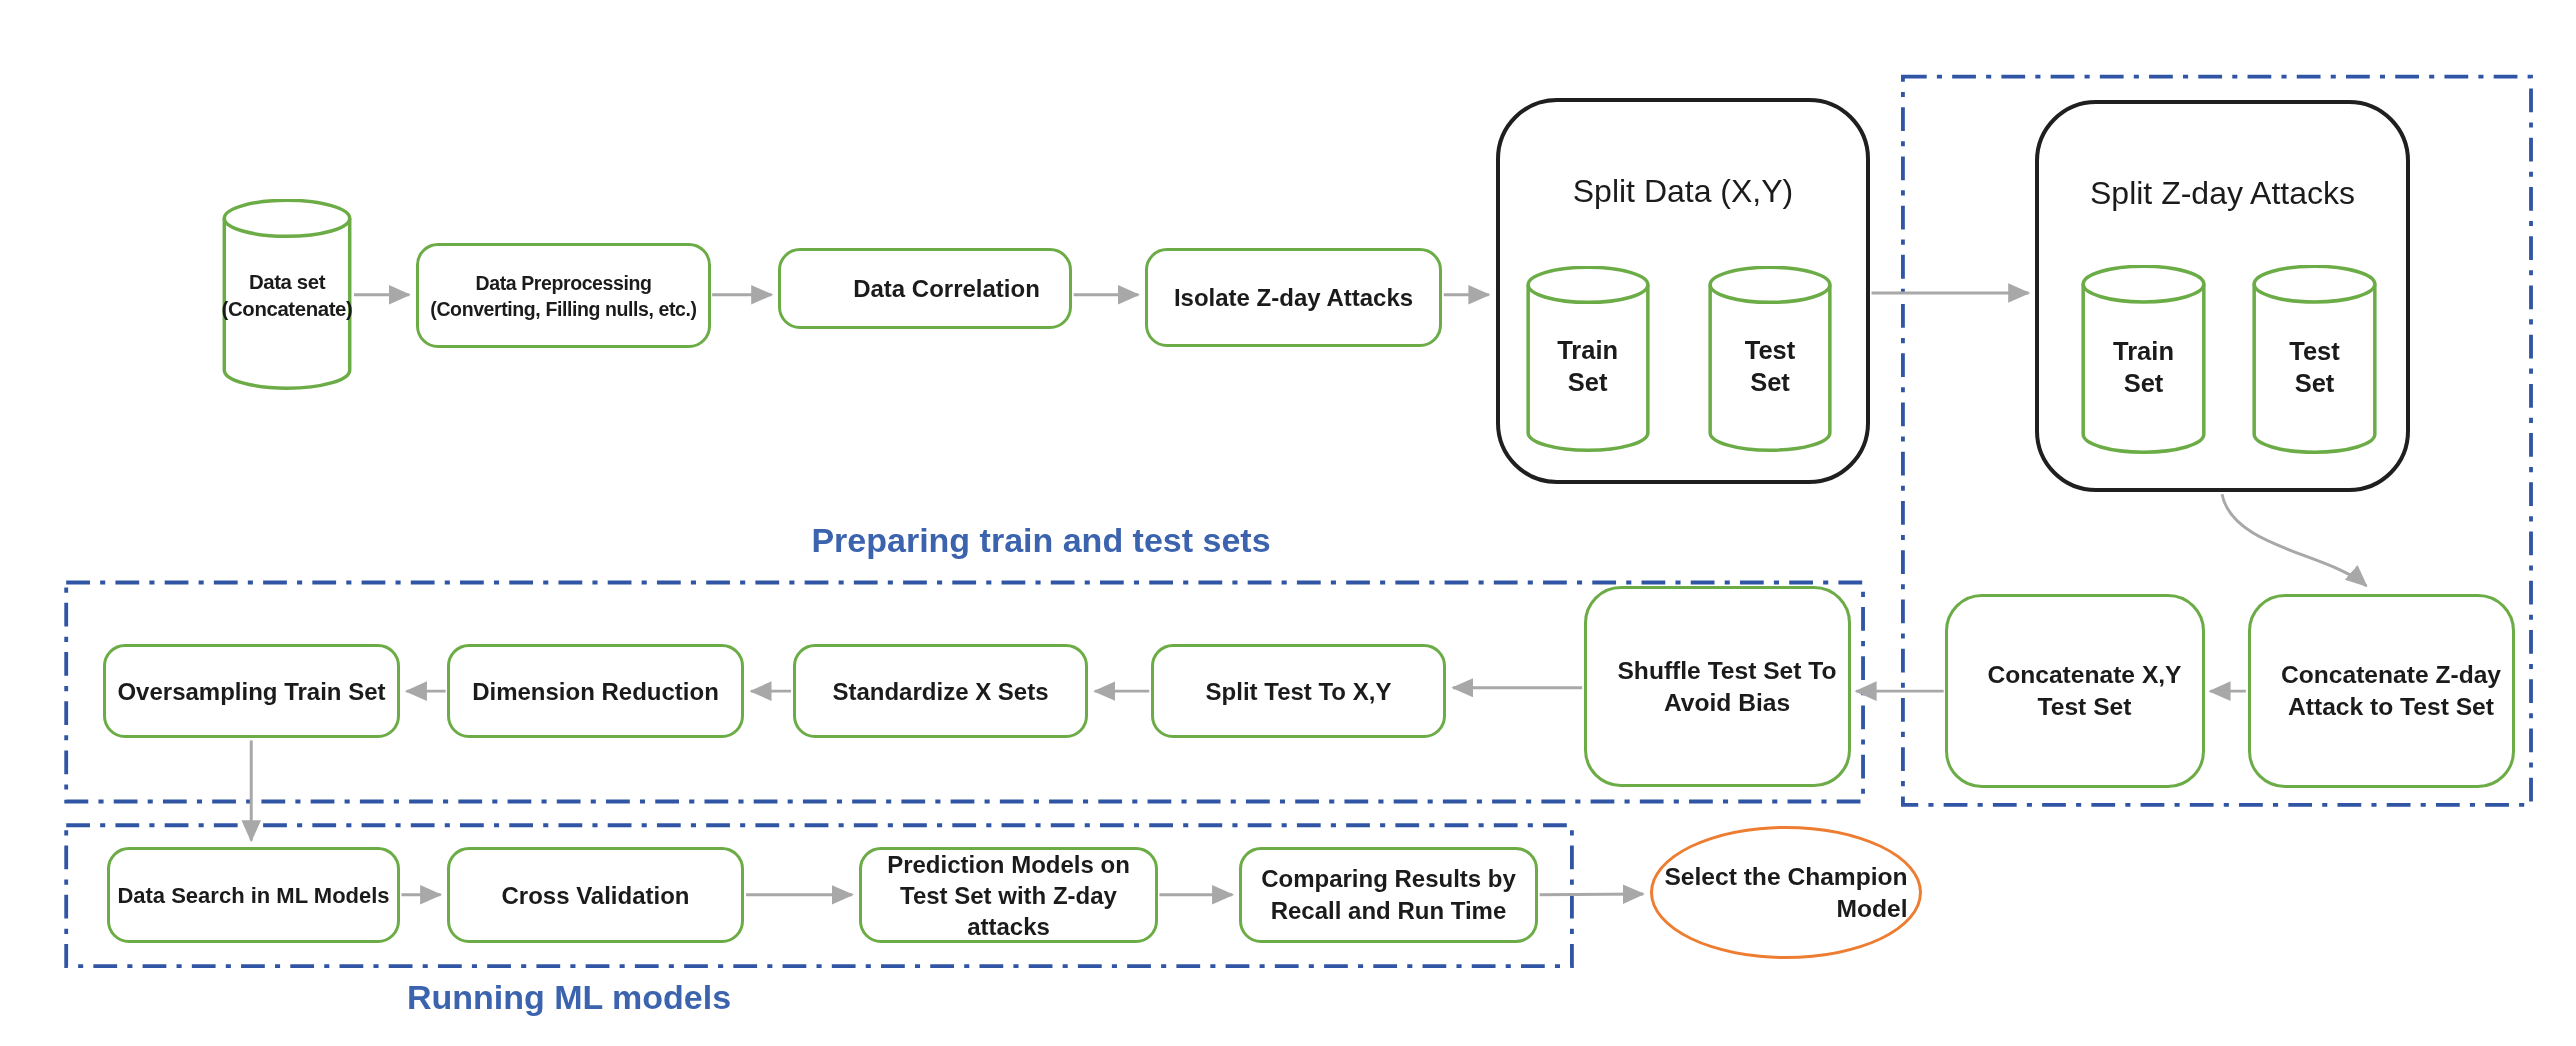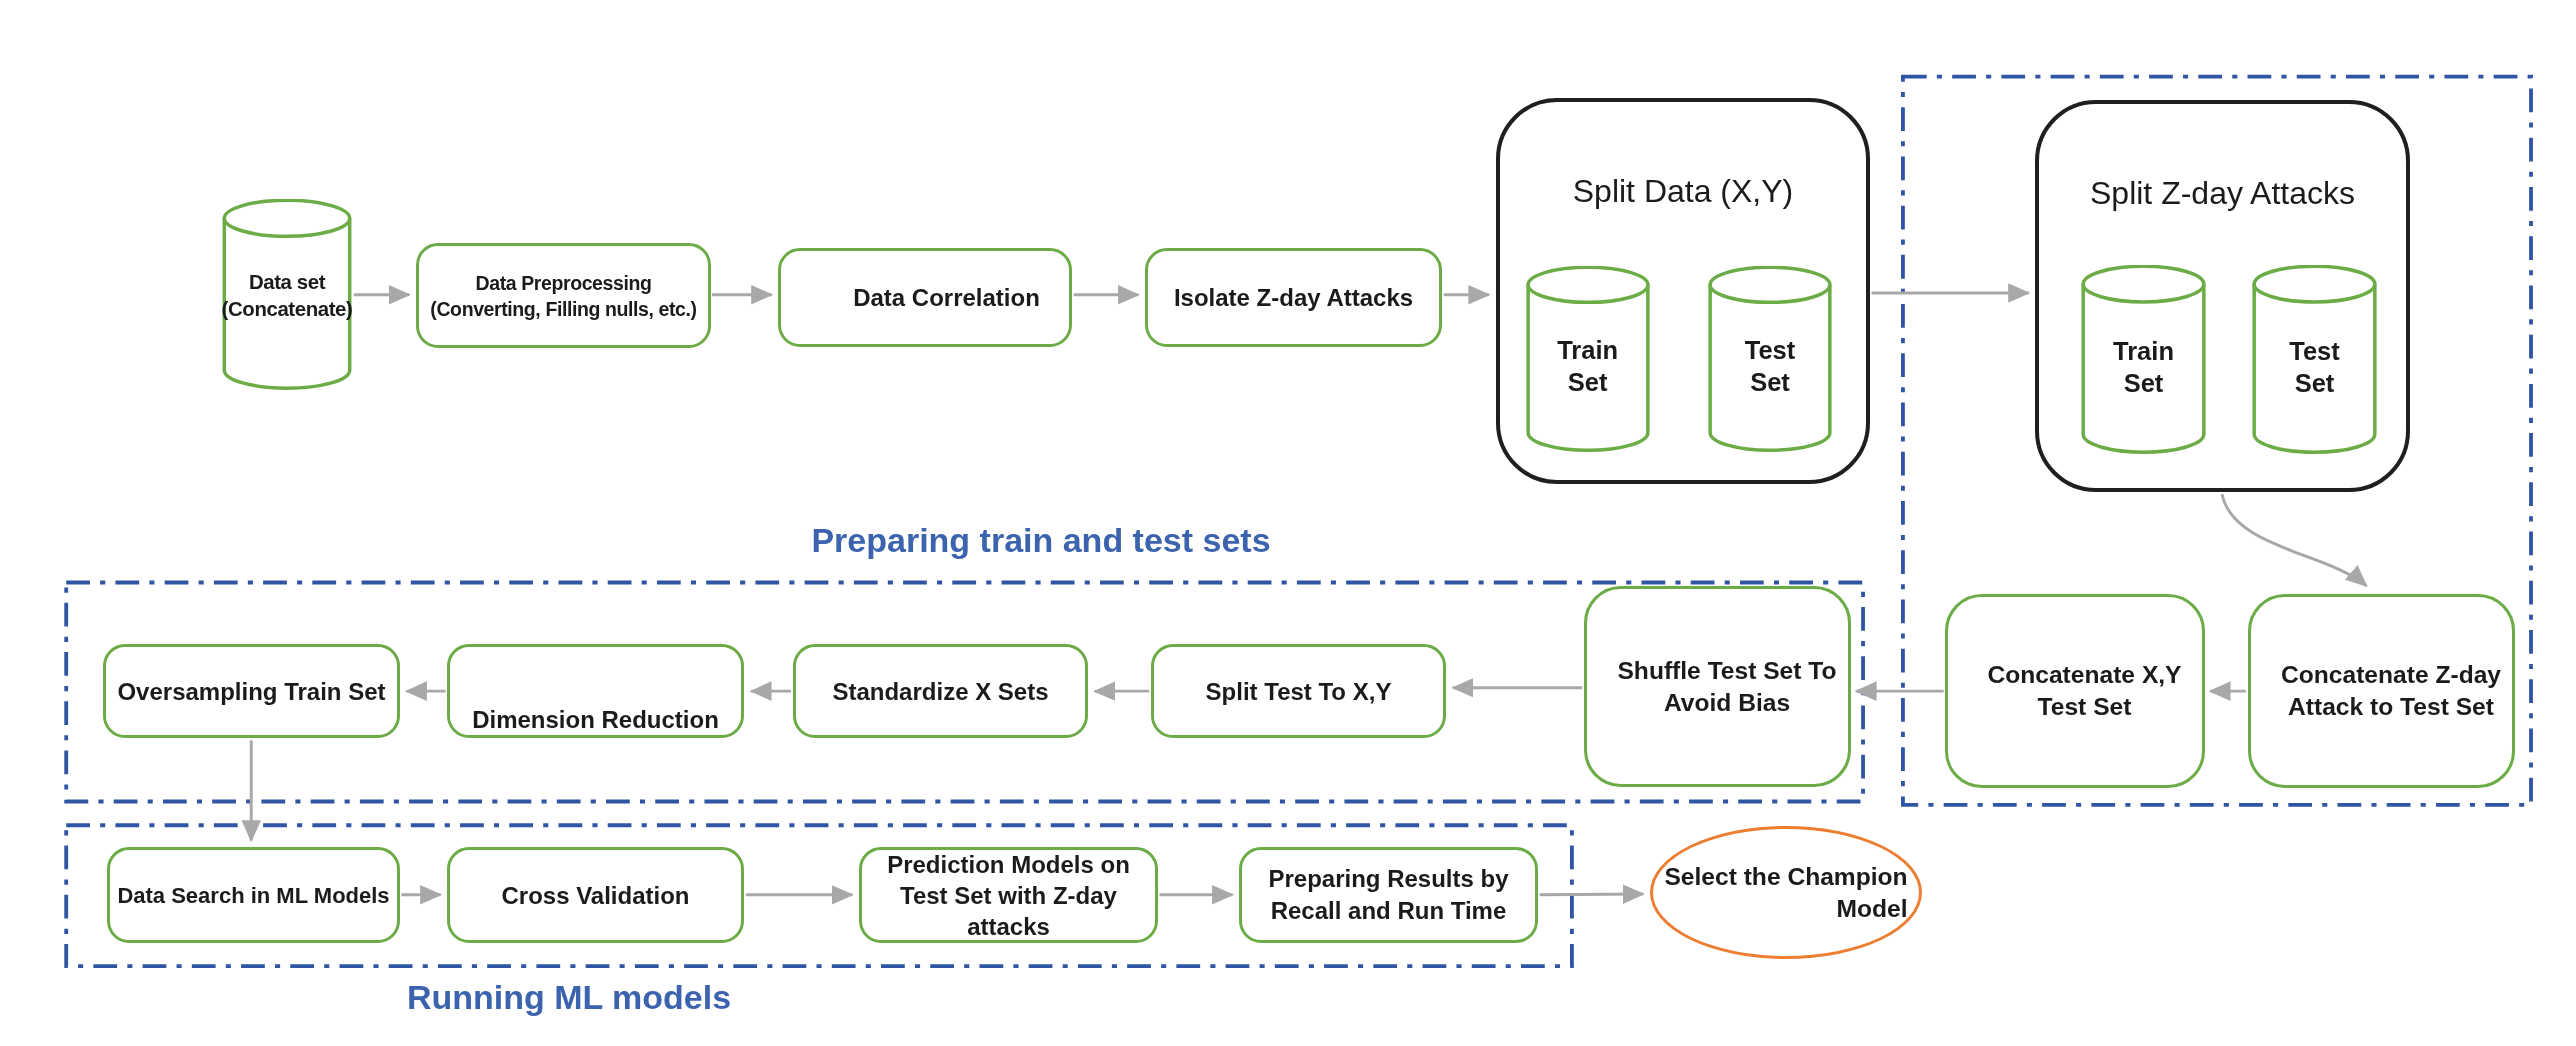--- a/index.html
+++ b/index.html
@@ -101,21 +101,21 @@
     </svg>
     <div class="cyl-label sz-xs">Data set
 (Concatenate)</div>
   </div>
 
   <div class="gbox" style="left:416px;top:243px;width:295px;height:105px;">
     <div class="box-label sz-xs bold">Data Preprocessing
 (Converting, Filling nulls, etc.)</div>
   </div>
 
-  <div class="gbox" style="left:778px;top:248px;width:294px;height:99px;padding-left:43px;">
+  <div class="gbox" style="left:778px;top:248px;width:294px;height:81px;padding-left:43px;">
     <div class="box-label">Data Correlation</div>
   </div>
 
   <div class="gbox" style="left:1145px;top:248px;width:297px;height:99px;">
     <div class="box-label">Isolate Z-day Attacks</div>
   </div>
 
   <div class="blackbox" style="left:1496px;top:98px;width:374px;height:386px;">
     <div class="container-title">Split Data (X,Y)</div>
     <div class="cyl" style="left:24.6px;top:164px;width:126px;height:188px;">
@@ -172,21 +172,21 @@
   </div>
 
   <div class="gbox" style="left:1151px;top:644px;width:295px;height:94px;">
     <div class="box-label">Split Test To X,Y</div>
   </div>
 
   <div class="gbox" style="left:793px;top:644px;width:295px;height:94px;">
     <div class="box-label">Standardize X Sets</div>
   </div>
 
-  <div class="gbox" style="left:447px;top:644px;width:297px;height:94px;align-items:flex-end;">
+  <div class="gbox" style="left:447px;top:644px;width:297px;height:94px;">
     <div class="box-label">Dimension Reduction</div>
   </div>
 
   <div class="gbox" style="left:103px;top:644px;width:297px;height:94px;">
     <div class="box-label">Oversampling Train Set</div>
   </div>
 
   <div class="gbox" style="left:107px;top:847px;width:293px;height:96px;">
     <div class="box-label sz-sm">Data Search in ML Models</div>
   </div>
@@ -195,21 +195,21 @@
     <div class="box-label">Cross Validation</div>
   </div>
 
   <div class="gbox" style="left:859px;top:847px;width:299px;height:96px;">
     <div class="box-label" style="line-height:31px;">Prediction Models on
 Test Set with Z-day
 attacks</div>
   </div>
 
   <div class="gbox" style="left:1239px;top:847px;width:299px;height:96px;">
-    <div class="box-label two-line" style="font-size:24px;">Preparing Results by
+    <div class="box-label two-line" style="font-size:24px;">Comparing Results by
 Recall and Run Time</div>
   </div>
 
   <div class="ellipse" style="left:1650px;top:826px;width:272px;height:133px;">
     <div class="box-label two-line bold" style="font-size:24.6px;">Select the Champion
 Model</div>
   </div>
 
 </div>
 

